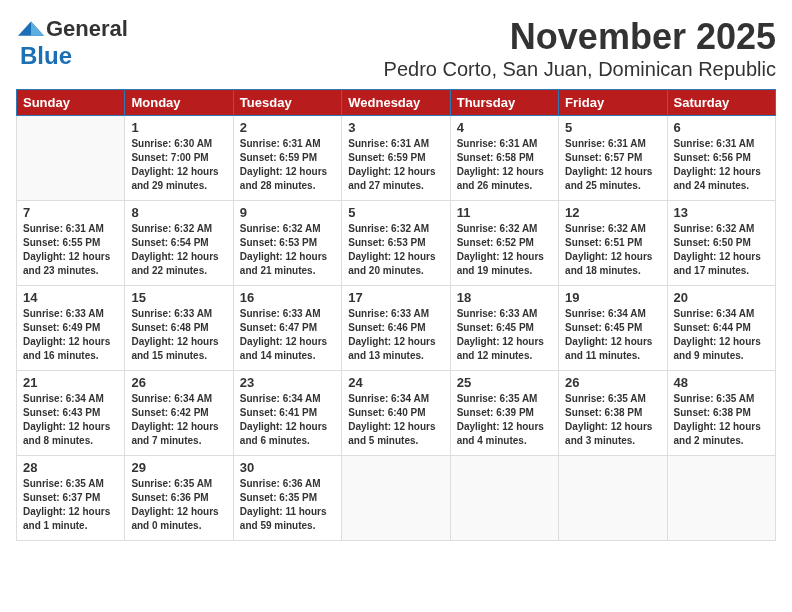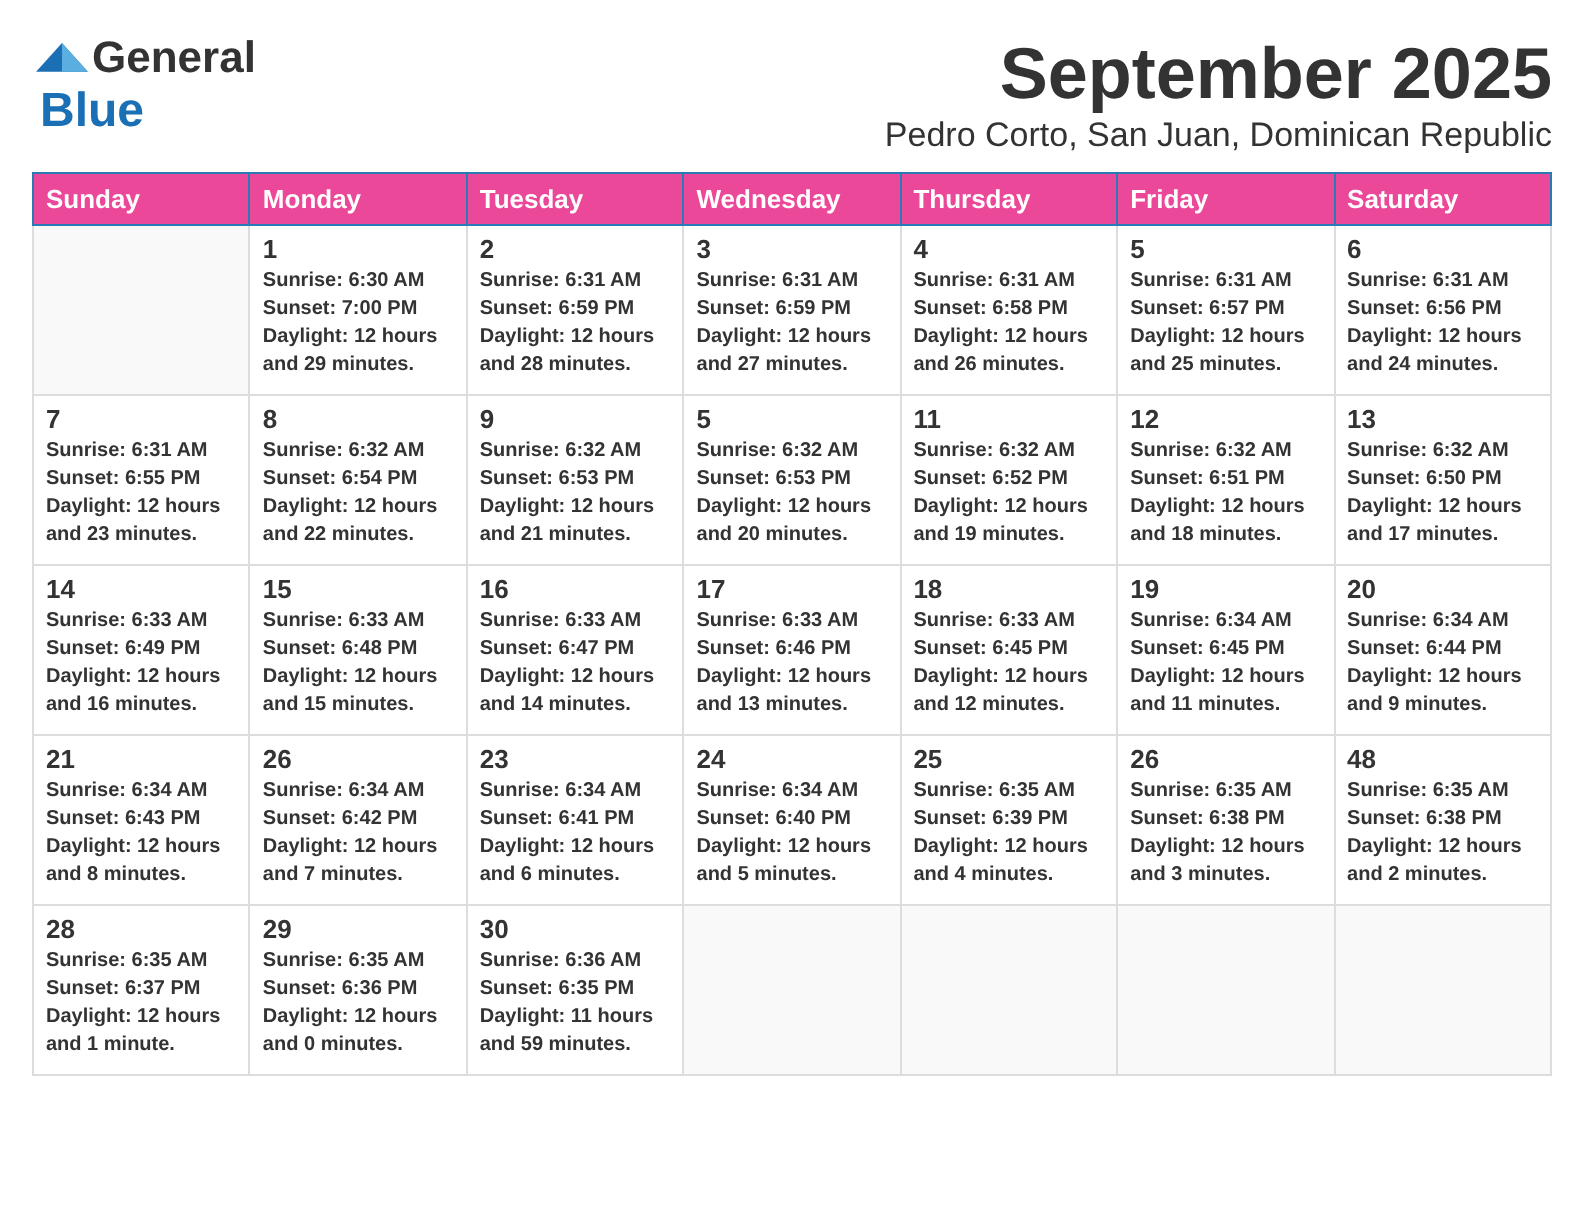--- a/index.html
+++ b/index.html
@@ -32,30 +32,30 @@
     }
     .title-area {
       text-align: right;
     }
     .month-title {
       font-size: 36px;
       font-weight: bold;
       color: #333;
     }
     .subtitle {
-      font-size: 17px;
+      font-size: 20px;
       color: #333;
     }
     .calendar {
       width: 100%;
       border-collapse: collapse;
       border: 1px solid #ccc;
     }
     .calendar th {
-      background-color: #ec4899;
+      background-color: #b91c1c;
       color: #fff;
       font-size: 13px;
       font-weight: bold;
       padding: 5px 6px;
       text-align: left;
       border: 1px solid #2a7ab5;
     }
     .calendar td {
       vertical-align: top;
       padding: 4px 6px;
@@ -93,21 +93,21 @@
     <div class="logo-line">
       <svg class="logo-icon" viewBox="0 0 40 25" xmlns="http://www.w3.org/2000/svg">
         <path d="M20 2 L38 22 L2 22 Z" fill="#1a6fb5"></path>
         <path d="M20 2 L38 22 L20 22 Z" fill="#5aaee0"></path>
       </svg>
       <span style="font-size:22px;font-weight:bold;color:#333;">General</span>
     </div>
     <span style="font-size:24px;font-weight:bold;color:#1a6fb5;margin-left:4px;">Blue</span>
   </div>
   <div class="title-area">
-    <div class="month-title">September 2025</div>
+    <div class="month-title">November 2025</div>
     <div class="subtitle">Pedro Corto, San Juan, Dominican Republic</div>
   </div>
 </div>
 
 <table class="calendar">
   <thead>
     <tr>
     <th>Sunday</th>
         <th>Monday</th>
         <th>Tuesday</th>

